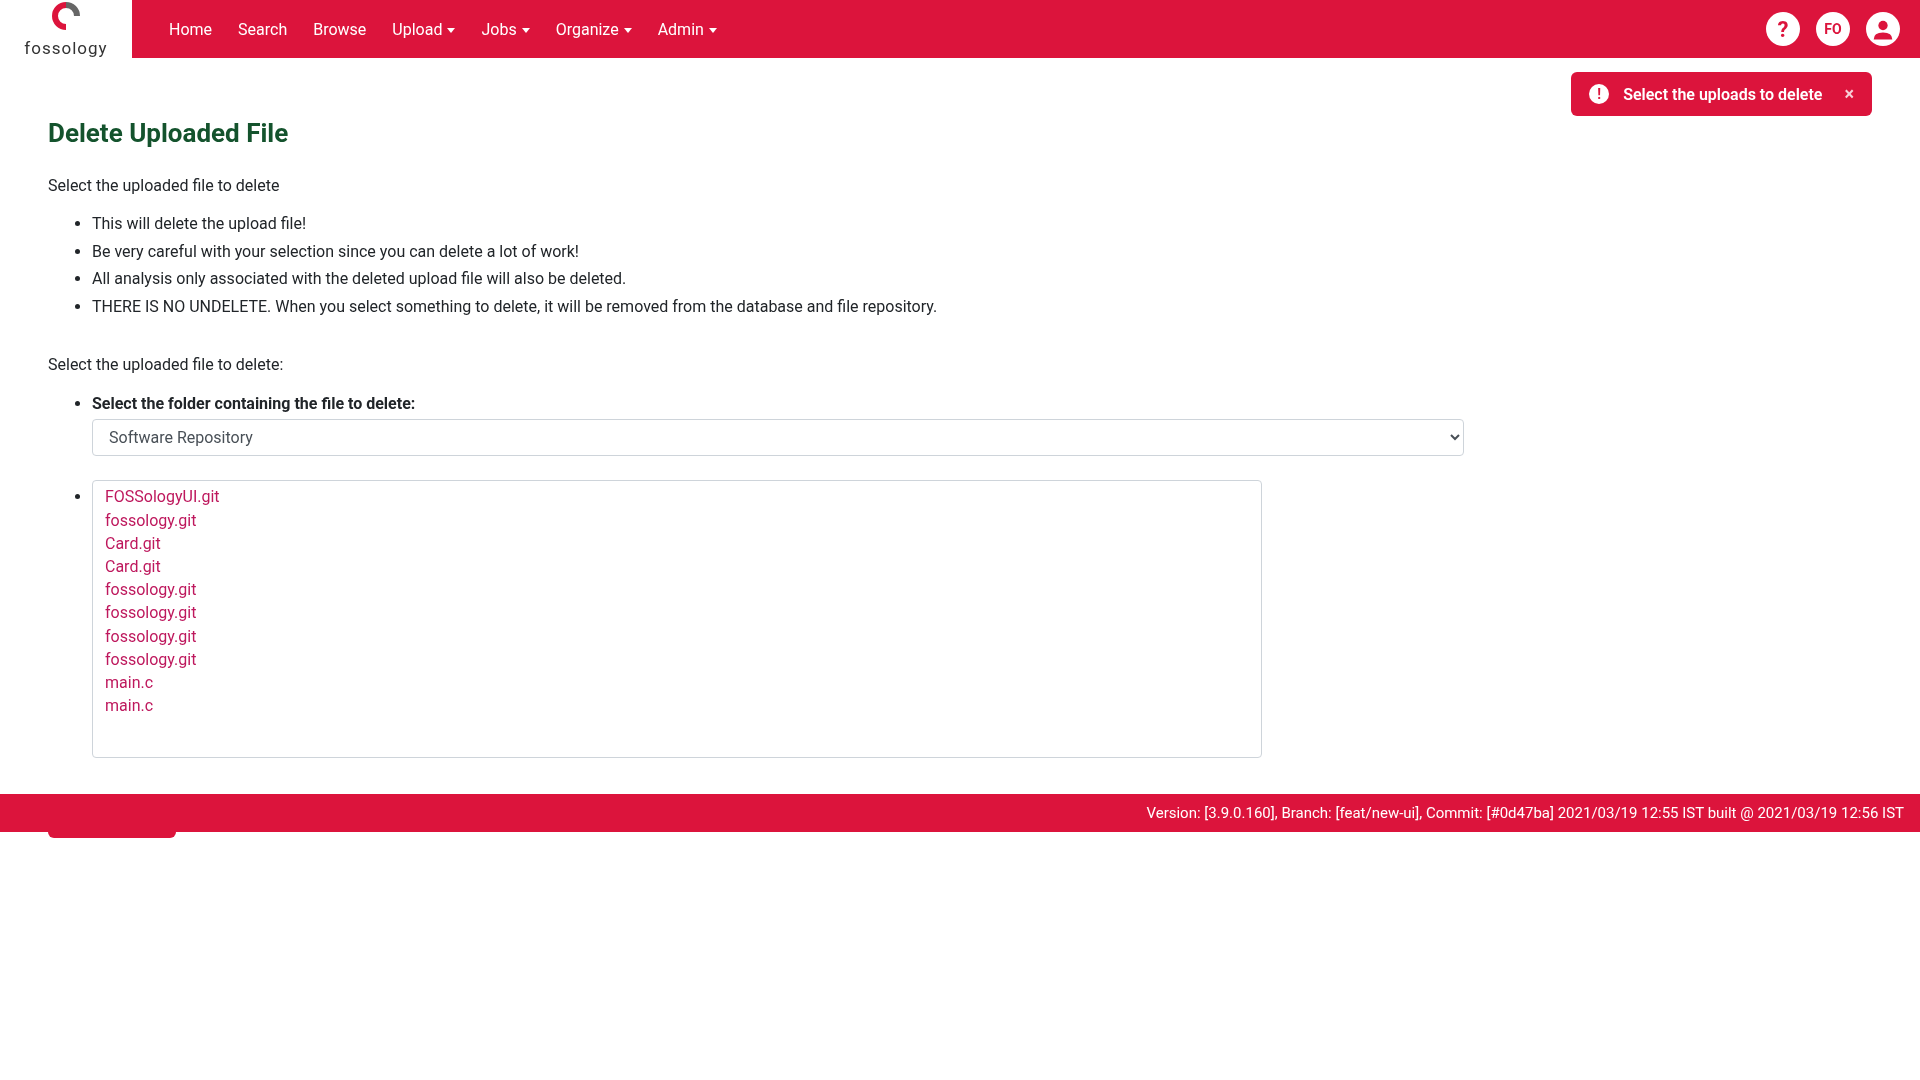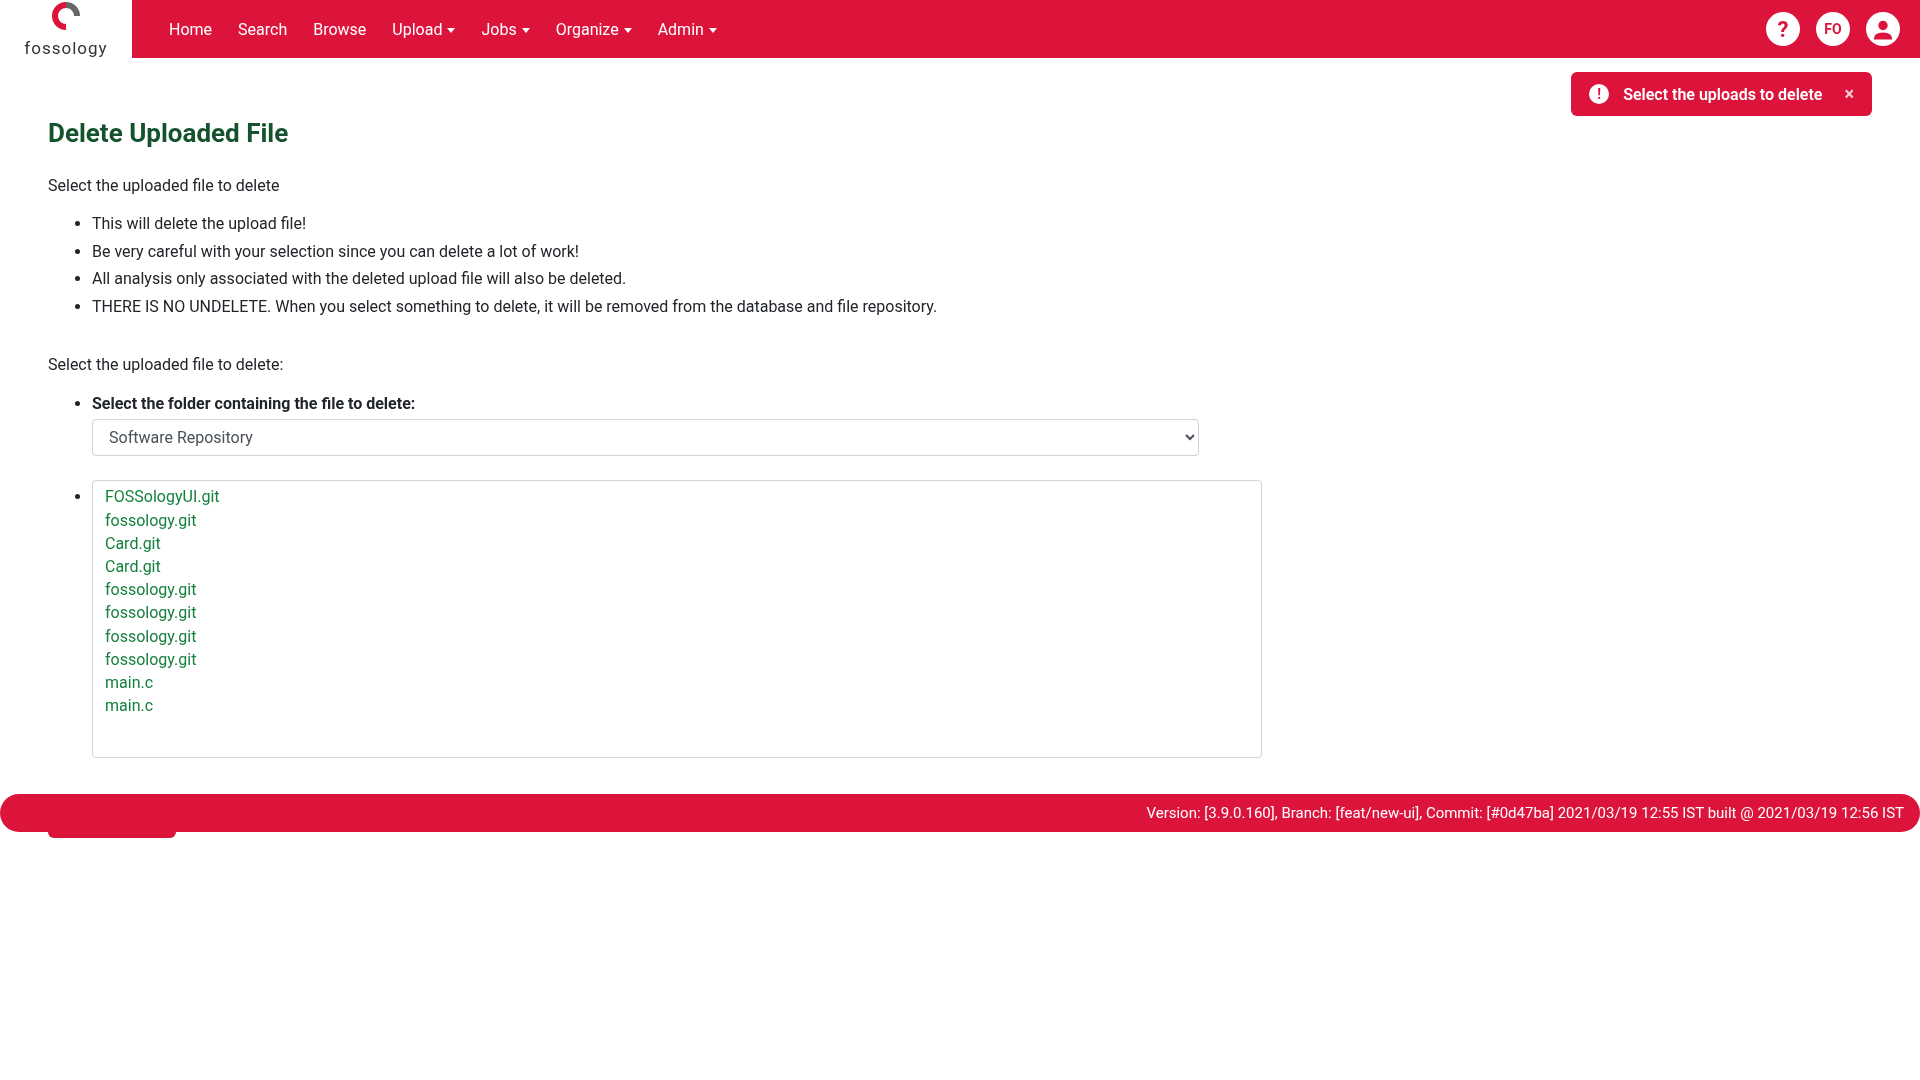--- a/index.html
+++ b/index.html
@@ -169,42 +169,42 @@
       padding-left: 44px;
     }
     .form-list > li {
       margin-bottom: 24px;
     }
     .form-label {
       font-weight: 700;
       margin-bottom: 6px;
     }
     .select-input {
-      width: 1107px;
+      width: 1372px;
       padding: 7px 12px;
       border: 1px solid #ced4da;
       border-radius: 4px;
       font-size: 16px;
       font-family: inherit;
       background: #fff;
       color: #495057;
     }
     .listbox {
       width: 1170px;
       height: 278px;
       border: 1px solid #ced4da;
       border-radius: 4px;
       overflow-y: scroll;
       font-size: 16px;
     }
     .listbox-item {
       padding: 0 12px;
       line-height: 1.45;
       cursor: pointer;
-      color: #15803d;
+      color: #be185d;
     }
     .listbox-item:first-child {
       padding-top: 4px;
     }
     .delete-btn {
       background: #dc143c;
       color: #fff;
       border: none;
       border-radius: 6px;
       padding: 10px 40px;
@@ -222,21 +222,20 @@
       right: 0;
       background: #dc143c;
       color: #fff;
       padding: 10px 16px;
       text-align: right;
       font-size: 15px;
     }
     
     .footer {
       bottom: 248px;
-      border-radius: 19px;
     }
   </style>
 </head>
 <body>
 
 <div class="header">
   <div class="logo-area">
     <div class="logo-inner">
       <svg class="logo-mark" viewBox="0 0 32 32">
         <path d="M 16 2 A 14 14 0 0 1 30 16 L 24 16 A 8 8 0 0 0 16 8 Z" fill="#666"></path>

